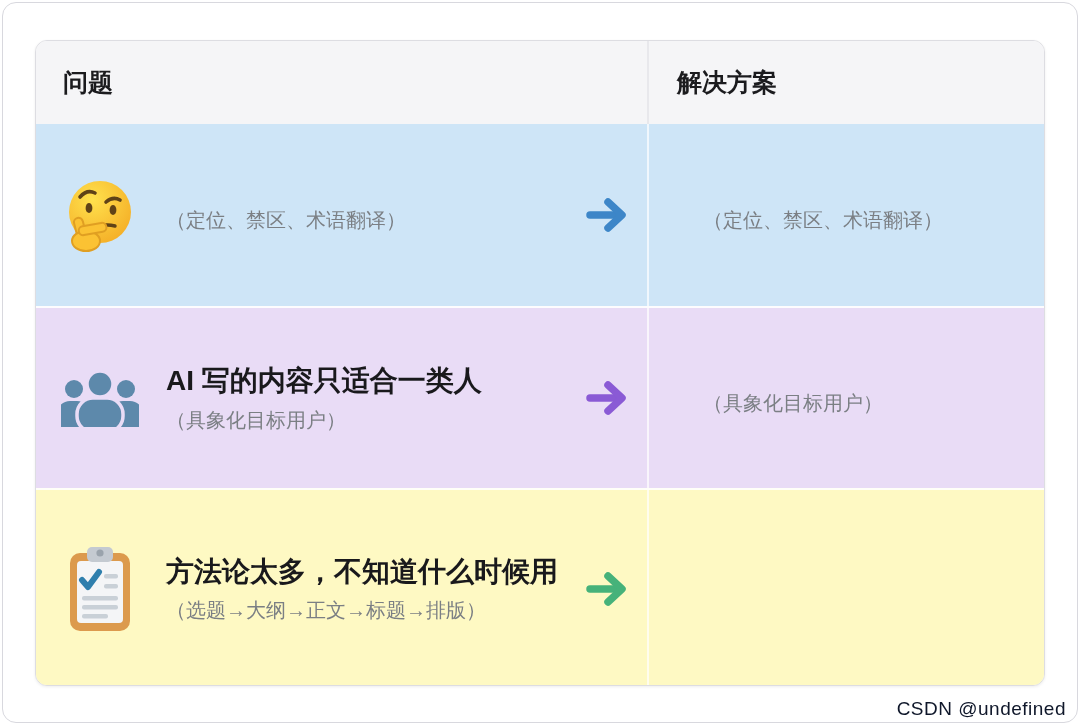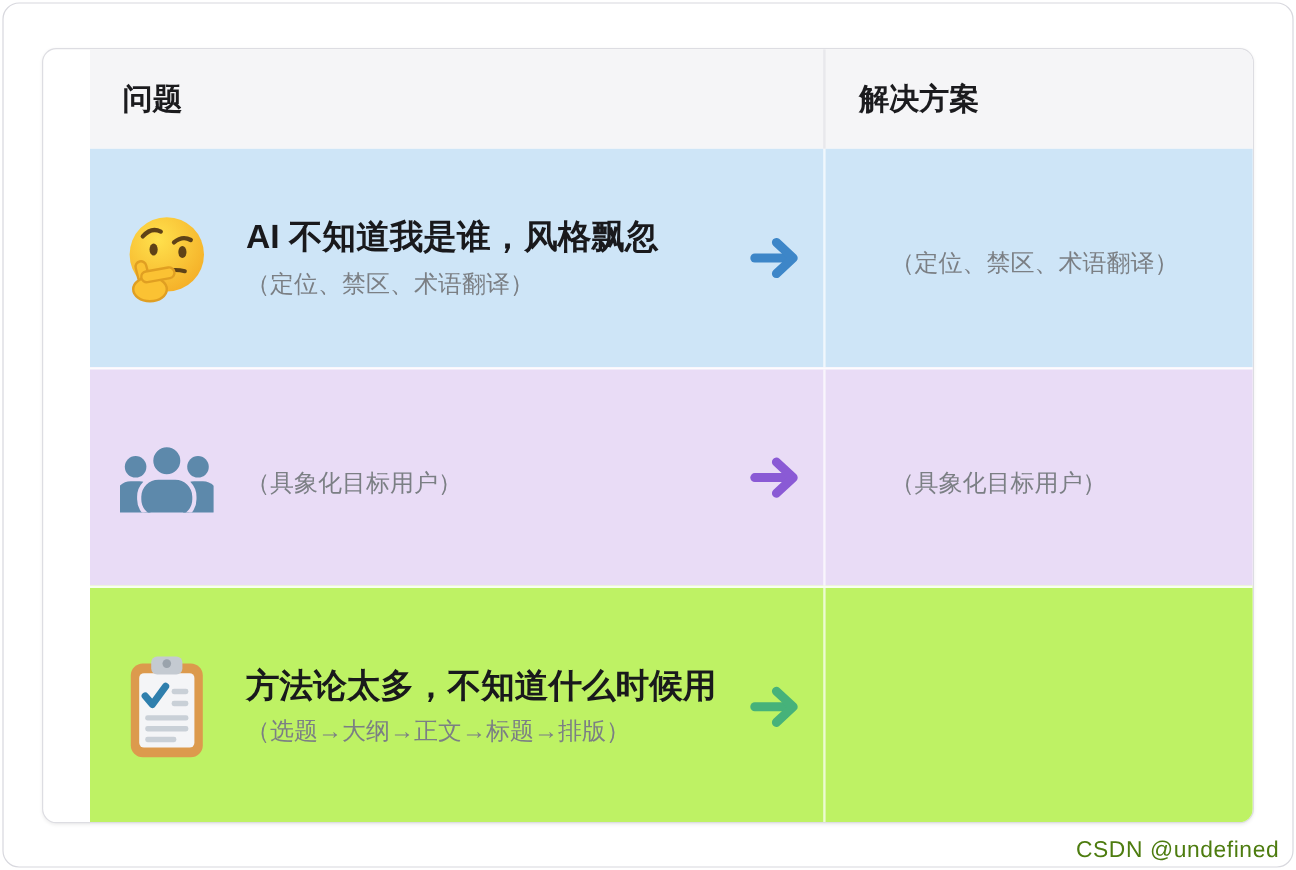--- a/index.html
+++ b/index.html
@@ -29,21 +29,20 @@
     left: 35px;
     top: 40px;
     width: 1010px;
     height: 646px;
     border-radius: 12px;
     overflow: hidden;
     border: 1px solid #dddde2;
     box-shadow: 0 1px 3px rgba(0,0,0,0.07);
     box-sizing: border-box;
     background: #ffffff;
-    padding-left: 39px;
   }
   .thead {
     display: flex;
     height: 83px;
     background: #f5f5f7;
   }
   .th {
     display: flex;
     align-items: center;
     font-size: 25px;
@@ -116,21 +115,21 @@
     display: flex;
     align-items: center;
     padding-left: 28px;
     box-sizing: border-box;
   }
   .watermark {
     position: absolute;
     right: 14px;
     bottom: 5px;
     font-size: 19px;
-    color: #4d7c0f;
+    color: #0f172a;
     letter-spacing: 0.5px;
   }
 </style>
 </head>
 <body>
 
 <div class="page">
   <div class="page-frame"></div>
 
   <div class="card">
@@ -157,21 +156,20 @@
             <ellipse cx="50" cy="33" rx="3.4" ry="5" fill="#5f4217"></ellipse>
             <path d="M30 52 Q40 46 52 49" stroke="#5f4217" stroke-width="3.4" fill="none" stroke-linecap="round"></path>
             <g>
               <rect x="10" y="42" width="9" height="18" rx="4.5" fill="#fbc233" stroke="#e09f22" stroke-width="2" transform="rotate(-14 10 42)"></rect>
               <ellipse cx="23" cy="64" rx="14" ry="10" fill="#fbc233" stroke="#e09f22" stroke-width="2"></ellipse>
               <rect x="15" y="50" width="28" height="9" rx="4.5" fill="#fbc233" stroke="#e09f22" stroke-width="2" transform="rotate(-10 15 50)"></rect>
             </g>
           </svg>
         </div>
         <div class="textblock">
-          <div class="title">AI 不知道我是谁，风格飘忽</div>
           <div class="note">（定位、禁区、术语翻译）</div>
         </div>
         <div class="arrow" style="color: rgb(61, 134, 200);">
           <svg viewBox="0 0 46 38">
             <path d="M4 19 H34" stroke="currentColor" stroke-width="7.5" stroke-linecap="round" fill="none"></path>
             <path d="M22 6 L36 19 L22 32" stroke="currentColor" stroke-width="7.5" stroke-linecap="round" stroke-linejoin="round" fill="none"></path>
           </svg>
         </div>
       </div>
       <div class="cell-solution">
@@ -189,37 +187,38 @@
               <circle cx="13" cy="20" r="9"></circle>
               <circle cx="65" cy="20" r="9"></circle>
               <rect x="-4" y="32" width="33" height="30" rx="13"></rect>
               <rect x="49" y="32" width="33" height="30" rx="13"></rect>
             </g>
             <circle cx="39" cy="15" r="13" fill="#5d89ab" stroke="#e9dcf6" stroke-width="3.5"></circle>
             <rect x="16" y="29" width="46" height="34" rx="16" fill="#5d89ab" stroke="#e9dcf6" stroke-width="3.5"></rect>
           </svg>
         </div>
         <div class="textblock">
+          <div class="title">AI 写的内容只适合一类人</div>
           <div class="note">（具象化目标用户）</div>
         </div>
         <div class="arrow" style="color: rgb(138, 90, 213);">
           <svg viewBox="0 0 46 38">
             <path d="M4 19 H34" stroke="currentColor" stroke-width="7.5" stroke-linecap="round" fill="none"></path>
             <path d="M22 6 L36 19 L22 32" stroke="currentColor" stroke-width="7.5" stroke-linecap="round" stroke-linejoin="round" fill="none"></path>
           </svg>
         </div>
       </div>
       <div class="cell-solution">
         <div class="textblock">
           <div class="note">（具象化目标用户）</div>
         </div>
       </div>
     </div>
 
-    <div class="row row-3" style="background: #bef264;">
+    <div class="row row-3" style="background: #fef9c3;">
       <div class="cell-problem">
         <div class="icon-box">
           <svg width="70" height="90" viewBox="0 0 70 90">
             <rect x="5" y="9" width="60" height="78" rx="10" fill="#dc9a4d"></rect>
             <rect x="12" y="17" width="46" height="62" rx="4" fill="#f4f5f7"></rect>
             <rect x="22" y="3" width="26" height="15" rx="5" fill="#c4cad1"></rect>
             <circle cx="35" cy="9" r="3.6" fill="#9aa3ac"></circle>
             <path d="M17 36 L23 43 L34 28" stroke="#2f7fad" stroke-width="6" fill="none" stroke-linecap="round" stroke-linejoin="round"></path>
             <g fill="#c9d0d7">
               <rect x="39" y="30" width="14" height="4.5" rx="2"></rect>

